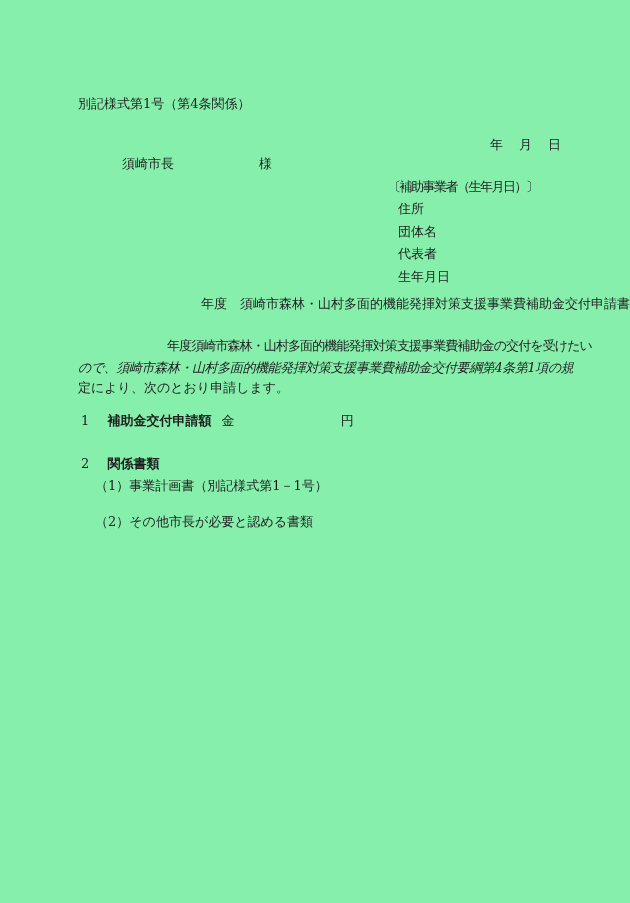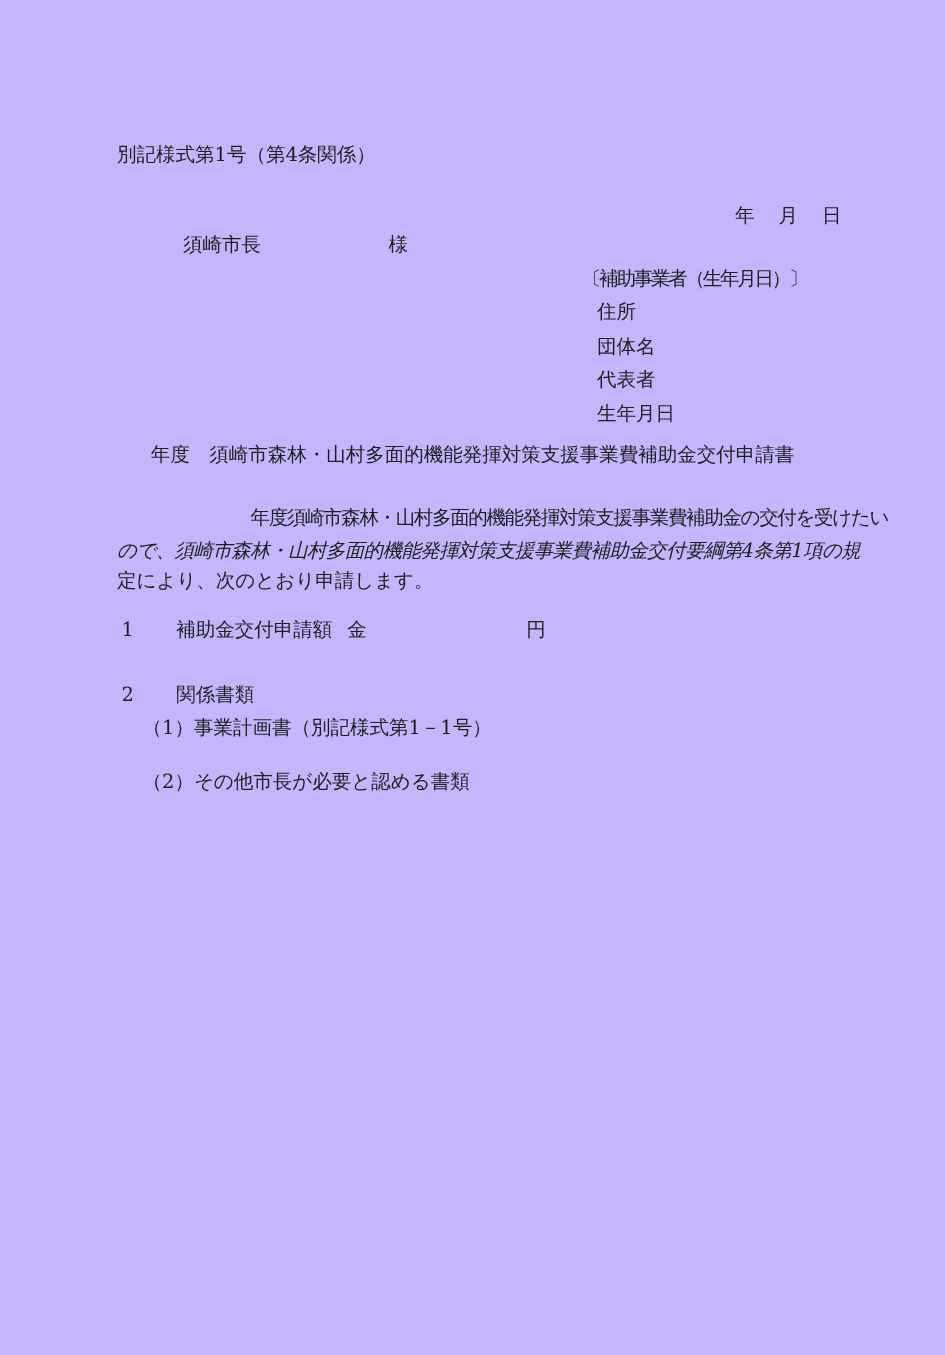--- a/index.html
+++ b/index.html
@@ -4,49 +4,49 @@
 <style>
   html, body {
     margin: 0;
     padding: 0;
     background: #fbfbfb;
   }
   .page {
     position: relative;
     width: 630px;
     height: 903px;
-    background: #c4b5fd;
+    background: #86efac;
     overflow: hidden;
     font-family: "DejaVu Serif", "Liberation Serif", serif;
     font-size: 13px;
     line-height: 16px;
     color: #1e1e1e;
   }
   .line {
     position: absolute;
     white-space: nowrap;
   }
   .form-label        { top: 96px;  left: 78px; }
   .date-line         { top: 137px; left: 490px; letter-spacing: 1.5px; }
   .addressee-line    { top: 156px; left: 78px; width: 480px; margin-left: 44px; }
   .honorific         { position: absolute; left: 137px; top: 0; }
   .applicant-heading { top: 179px; left: 388px; letter-spacing: -1.5px; }
   .field-row-0       { top: 201px; left: 398px; }
   .field-row-1       { top: 224px; left: 398px; }
   .field-row-2       { top: 246px; left: 398px; }
   .field-row-3       { top: 269px; left: 398px; }
-  .doc-title         { top: 296px; left: 0; width: 630px; text-align: center; white-space: nowrap; }
+  .doc-title         { top: 296px; left: 0; width: 630px; text-align: right; white-space: nowrap; }
   .body-line-0       { top: 338px; left: 135px; letter-spacing: -0.9px; margin-left: 32px; }
   .body-line-1       { top: 360px; left: 78px;  letter-spacing: -0.4px; font-style: italic; }
   .body-line-2       { top: 380px; left: 78px; }
   .item-1            { top: 413px; left: 81px; }
   .item-2            { top: 456px; left: 81px; }
   .sub-item-0        { top: 478px; left: 95px; }
   .sub-item-1        { top: 514px; left: 95px; }
-  .item-label        { margin-left: 24px; }
+  .item-label        { margin-left: 14px; font-weight: bold; }
   .currency-prefix   { margin-left: 6px; }
   .amount-blank      { display: inline-block; width: 98px; height: 1px; }
 </style>
 </head>
 <body>
 
 <div class="page">
 
   <div class="line form-label">別記様式第1号（第4条関係）</div>
 

